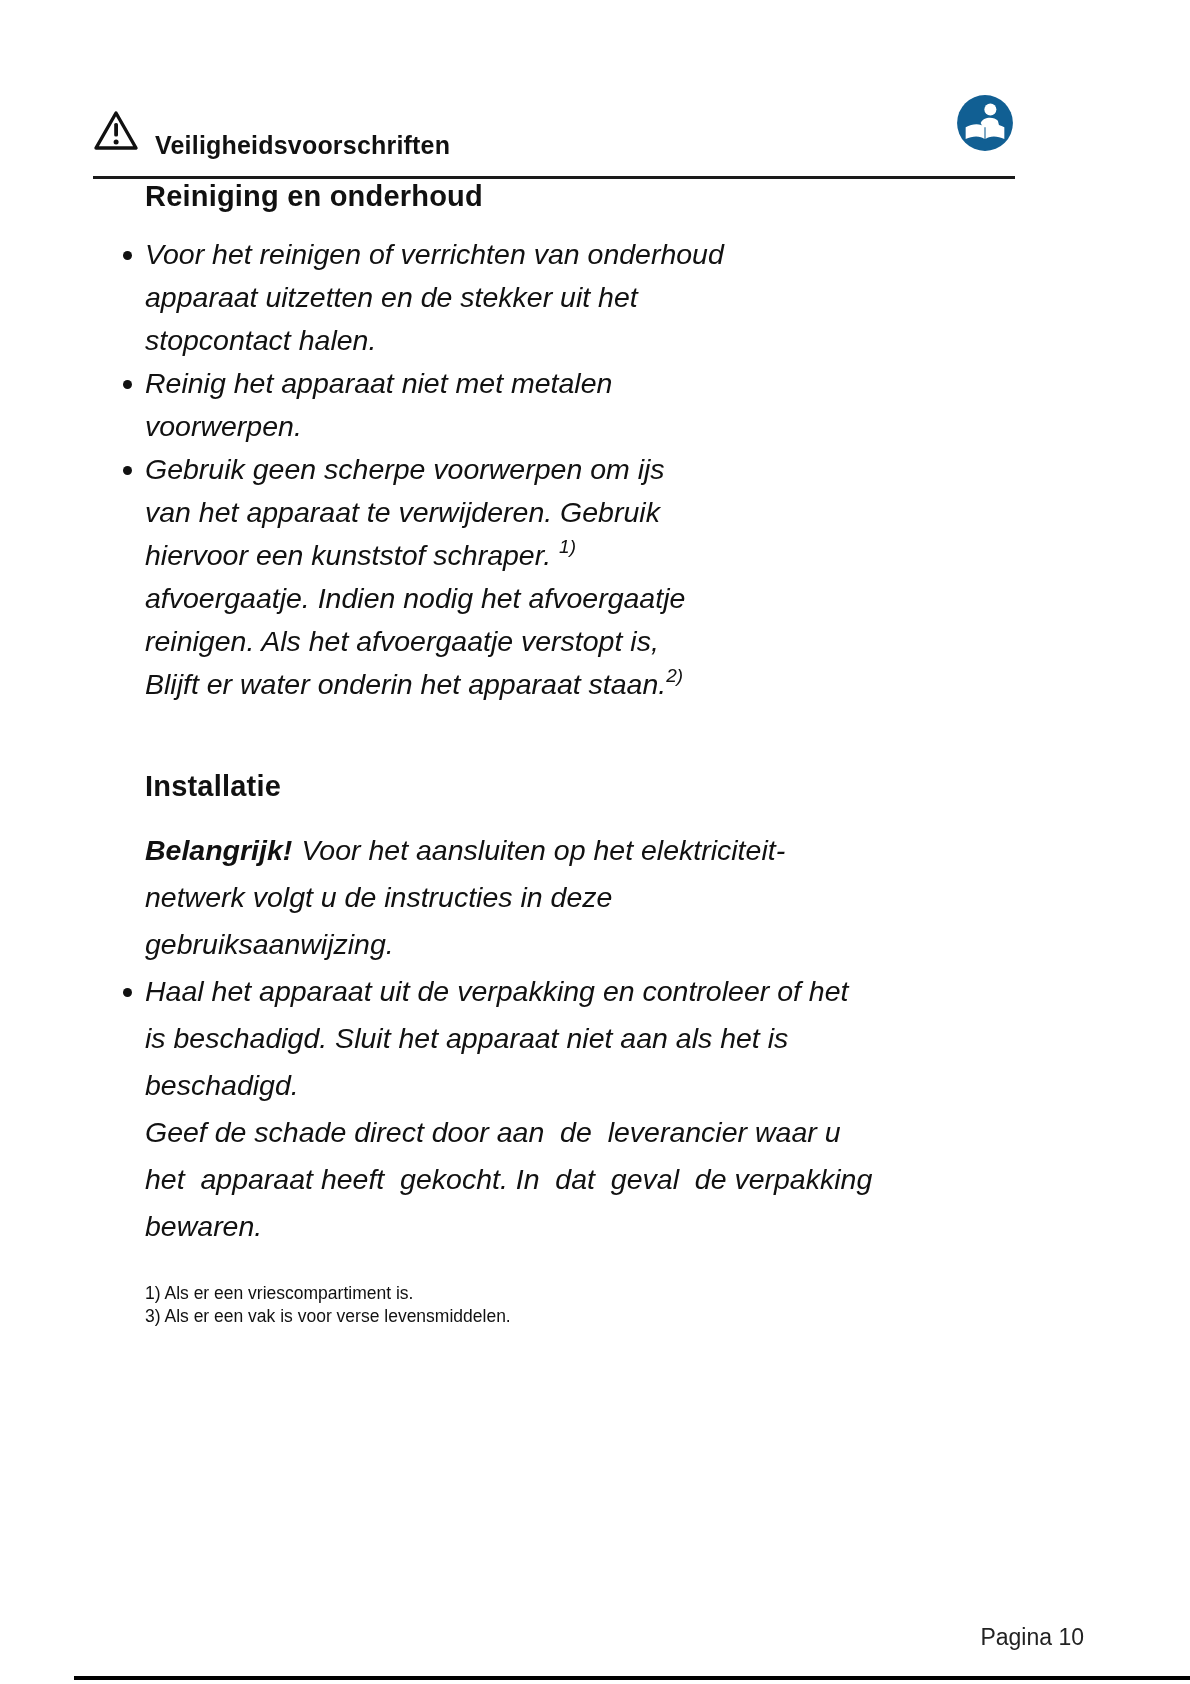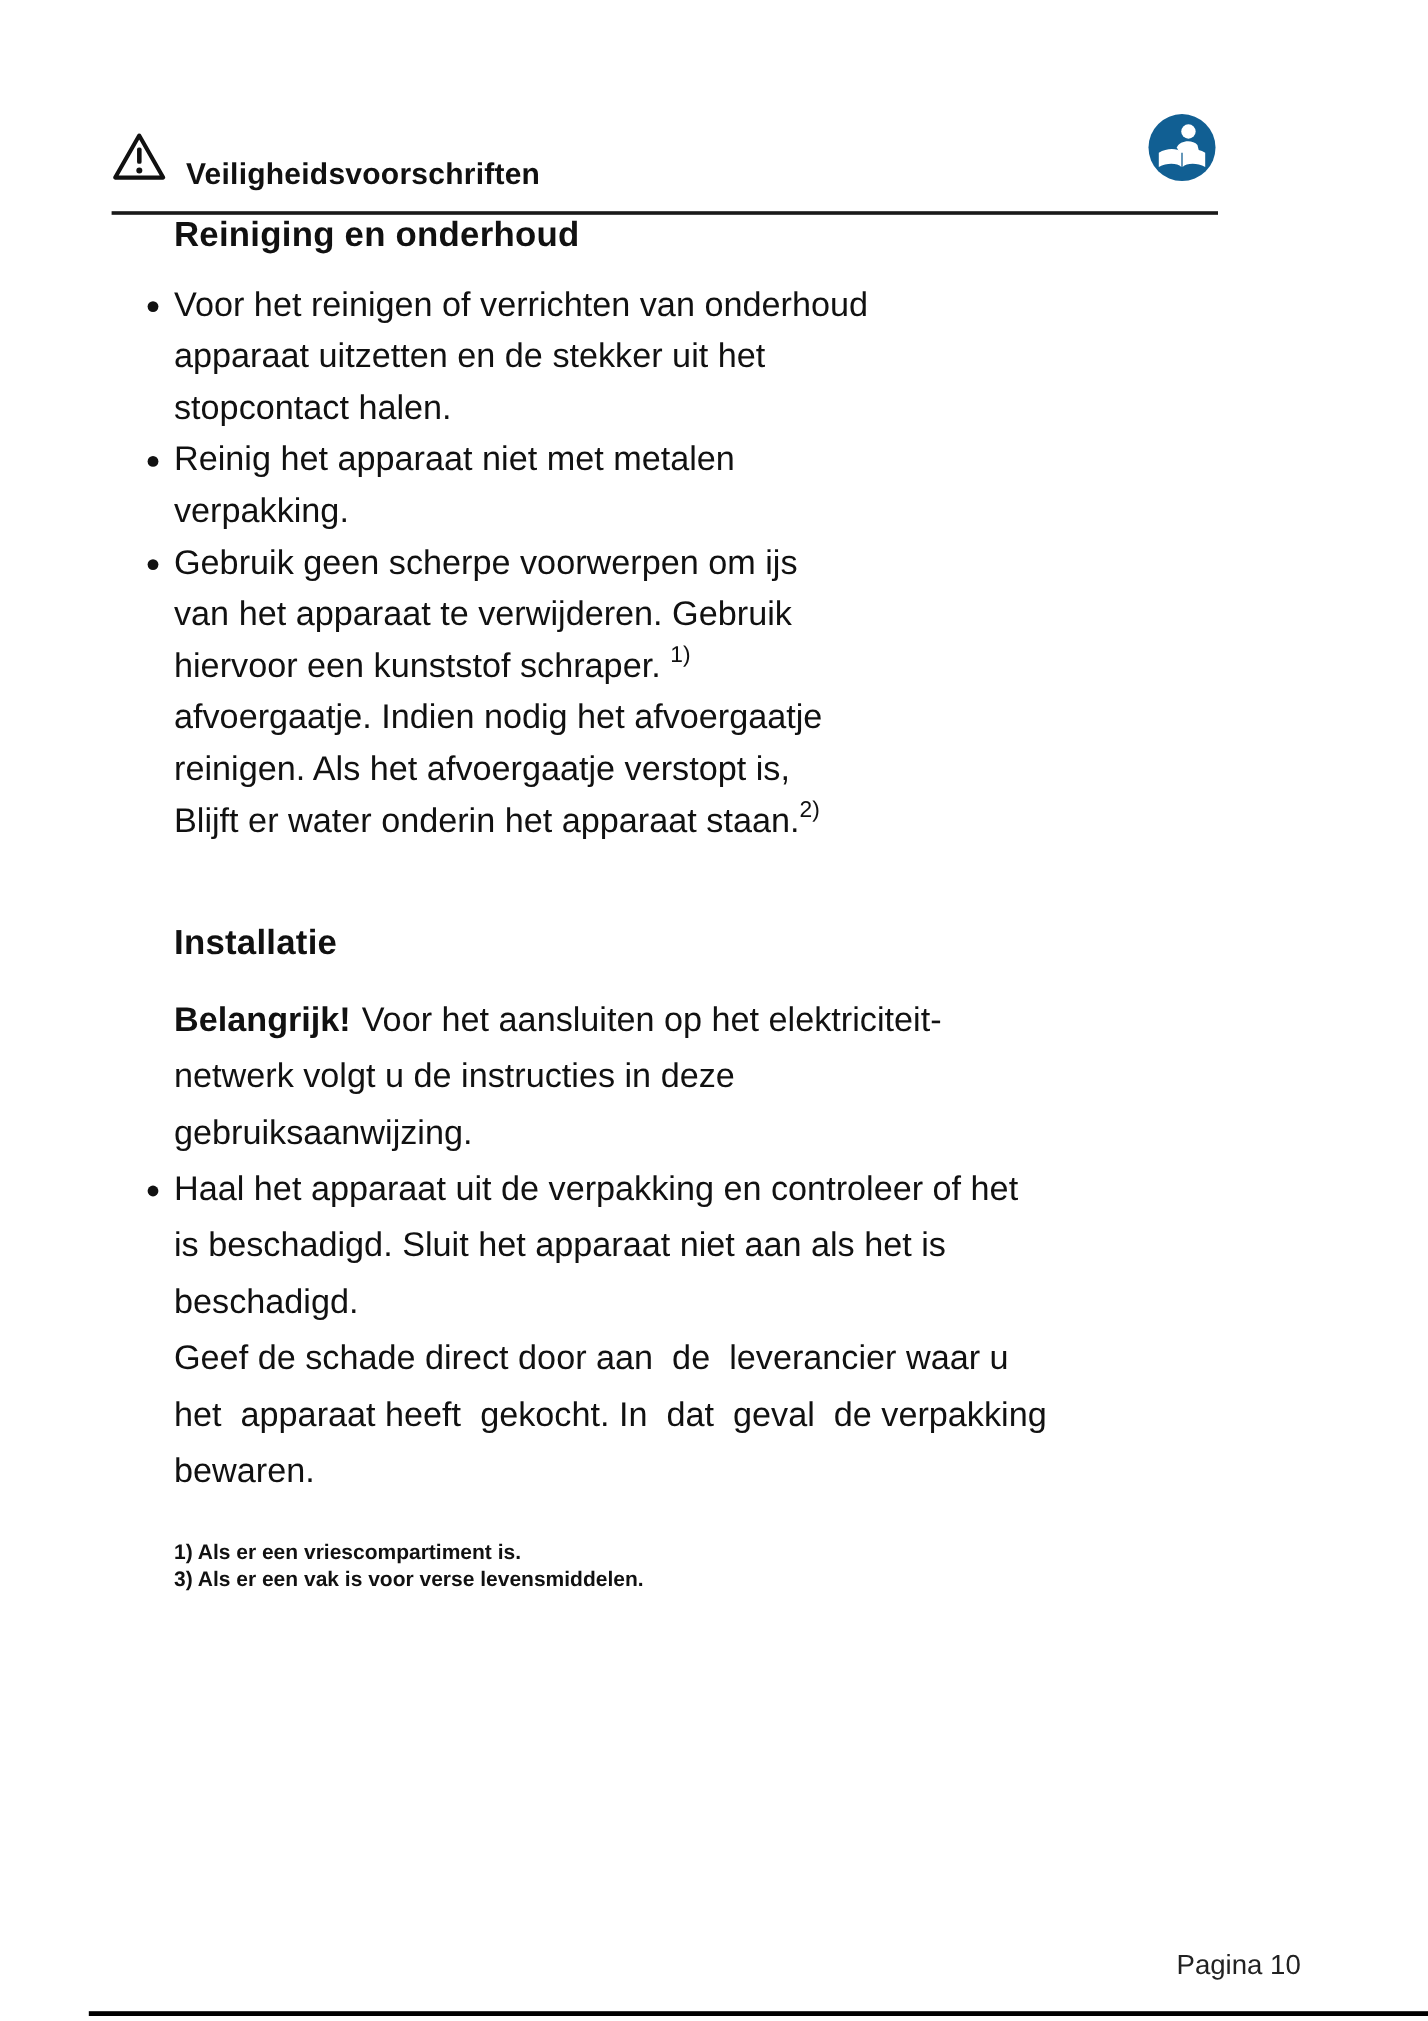--- a/index.html
+++ b/index.html
@@ -54,20 +54,21 @@
     font-weight: bold;
     margin: 0 0 20px 50px;
     letter-spacing: 0.2px;
   }
   .item { position: relative; }
   .line {
     font-size: 28.5px;
     line-height: 43px;
     padding-left: 50px;
     white-space: pre-wrap;
+    font-style: italic;
   }
   .bullet {
     position: absolute;
     left: 28px;
     top: 18px;
     width: 9px;
     height: 9px;
     background: #111111;
     border-radius: 50%;
   }
@@ -83,21 +84,20 @@
   .section-installatie .line { line-height: 47px; }
   .section-installatie .bullet { top: 20px; }
   .bold-prefix { font-weight: bold; margin-right: 0.32em; }
 
   
   .footnotes { margin: 32px 0 0 50px; }
   .footnote {
     font-size: 17.5px;
     line-height: 23px;
     color: #111111;
-    font-weight: bold;
   }
 
   
   .footer-page {
     position: absolute;
     right: 106px;
     top: 1624px;
     font-size: 23px;
     color: #222222;
   }
@@ -142,21 +142,21 @@
     <div class="item">
       <span class="bullet"></span>
       <div class="line">Voor het reinigen of verrichten van onderhoud</div>
       <div class="line">apparaat uitzetten en de stekker uit het</div>
       <div class="line">stopcontact halen.</div>
     </div>
 
     <div class="item">
       <span class="bullet"></span>
       <div class="line">Reinig het apparaat niet met metalen</div>
-      <div class="line">verpakking.</div>
+      <div class="line">voorwerpen.</div>
     </div>
 
     <div class="item">
       <span class="bullet"></span>
       <div class="line">Gebruik geen scherpe voorwerpen om ijs</div>
       <div class="line">van het apparaat te verwijderen. Gebruik</div>
       <div class="line"><span>hiervoor een kunststof schraper.</span><sup class="fnref spaced">1)</sup></div>
     </div>
 
     <div class="item">

